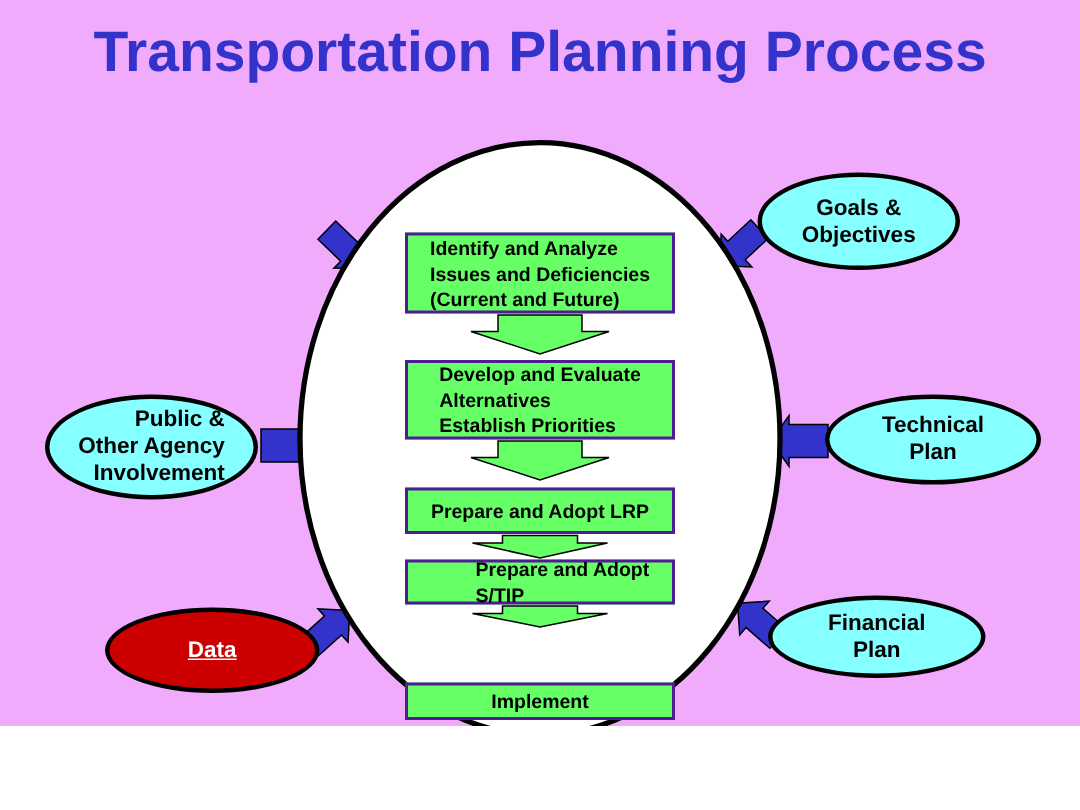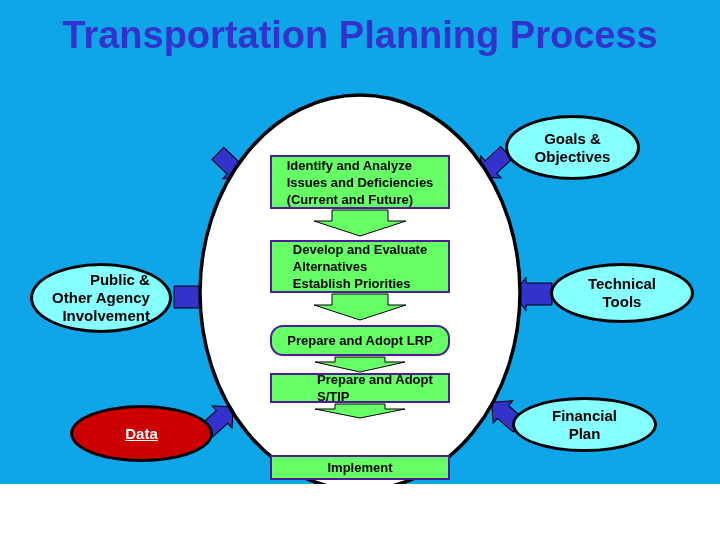--- a/index.html
+++ b/index.html
@@ -1,17 +1,17 @@
 <!DOCTYPE html>
 <html><head>
 <meta charset="utf-8">
 <style>
   html,body{margin:0;padding:0;background:#ffffff;}
   #slide{
-    position:relative;width:720px;height:484px;background:#0ea5e9;
+    position:relative;width:720px;height:484px;background:#f0abfc;
     font-family:"Liberation Sans", sans-serif;overflow:hidden;
   }
   #bg-svg{position:absolute;left:0;top:0;width:720px;height:540px;}
   .title{
     position:absolute;left:0;top:14px;width:720px;text-align:center;
     font-size:38px;font-weight:bold;color:#3333CC;letter-spacing:0px;
   }
   .oval{
     position:absolute;border:3px solid #000;border-radius:50%;
     background:#85FFFF;display:flex;align-items:center;justify-content:center;
@@ -55,29 +55,29 @@
   </svg>
 
   <div class="title">Transportation Planning Process</div>
 
   <div class="pbox" style="top:155px;height:54px;">Identify and Analyze
 Issues and Deficiencies
 (Current and Future)</div>
   <div class="pbox" style="top:240px;height:53px;">Develop and Evaluate
 Alternatives
 Establish Priorities</div>
-  <div class="pbox" style="top:325px;height:31px;border-radius:13px;">Prepare and Adopt LRP</div>
+  <div class="pbox" style="top:325px;height:31px;">Prepare and Adopt LRP</div>
   <div class="pbox" style="top:373px;height:30px;padding-left:45px;">Prepare and Adopt S/TIP</div>
   <div class="pbox" style="top:419px;height:25px;margin-top:36px;">Implement</div>
 
   <div class="oval" style="left:30px;top:263px;width:142px;height:70px;text-align:right;">Public &amp;
 Other Agency
 Involvement</div>
   <div class="oval red" style="left:70px;top:405px;width:143px;height:57px;">Data</div>
 
   <div class="oval" style="left:505px;top:115px;width:135px;height:65px;">Goals &amp;
 Objectives</div>
   <div class="oval" style="left:550px;top:263px;width:144px;height:60px;">Technical
-Tools</div>
+Plan</div>
   <div class="oval" style="left:512px;top:397px;width:145px;height:55px;">Financial
 Plan</div>
 
 </div>
 
 </body></html>

